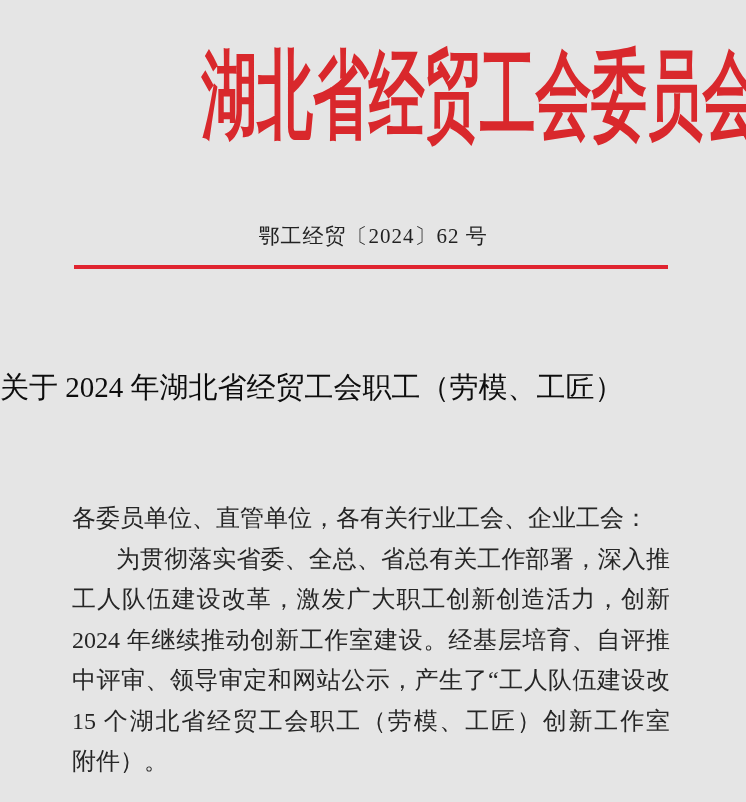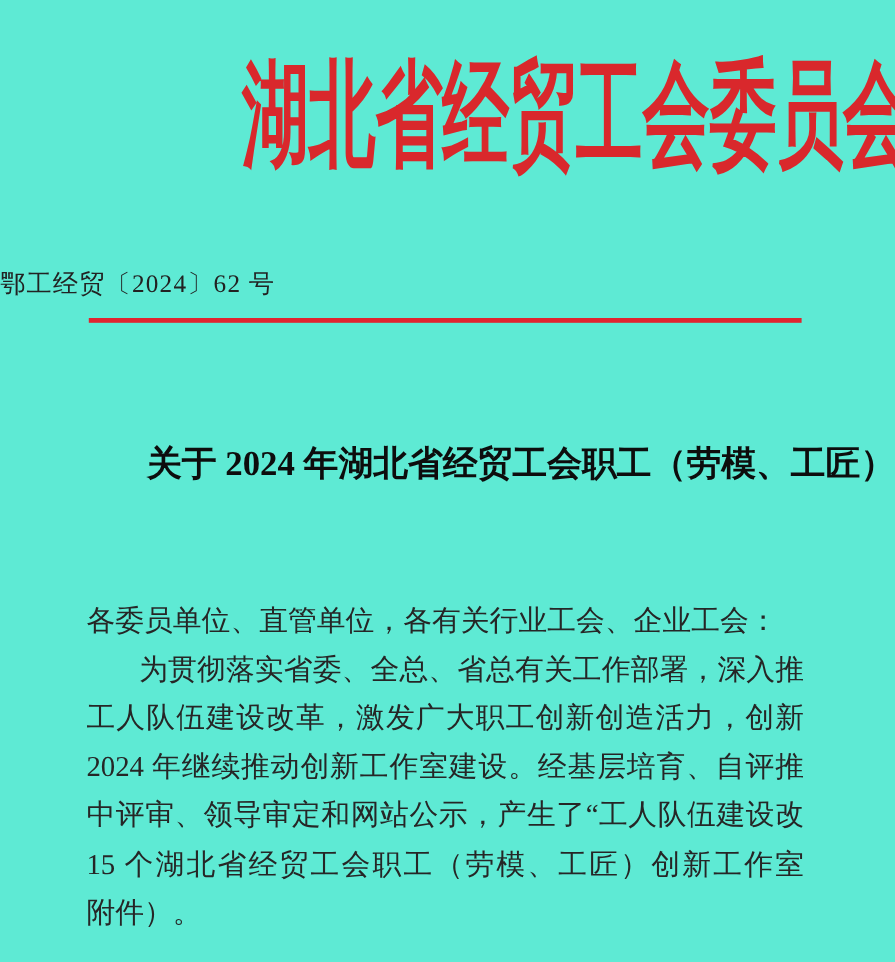--- a/index.html
+++ b/index.html
@@ -4,21 +4,21 @@
 <style>
   html, body {
     margin: 0;
     padding: 0;
     background: #ffffff;
   }
   #page {
     position: relative;
     width: 746px;
     height: 802px;
-    background: #5eead4;
+    background: #e5e5e5;
     overflow: hidden;
     font-family: "Liberation Serif", "DejaVu Serif", serif;
   }
 
   
   .org-title-wrap {
     position: absolute;
     top: 46px;
     left: 0;
     width: 746px;
@@ -34,21 +34,21 @@
     transform: scaleX(0.58);
     transform-origin: 50% 0;
   }
 
   
   .doc-number {
     position: absolute;
     top: 222px;
     left: 0;
     width: 746px;
-    text-align: left;
+    text-align: center;
     font-size: 21px;
     letter-spacing: 1px;
     color: #222222;
   }
 
   
   .divider {
     position: absolute;
     top: 265px;
     left: 74px;
@@ -56,22 +56,22 @@
     height: 4px;
     background: #e02430;
   }
 
   
   .doc-title {
     position: absolute;
     top: 366px;
     left: 0;
     width: 746px;
-    text-align: right;
-    font-weight: 700;
+    text-align: left;
+    font-weight: 400;
     font-size: 29px;
     line-height: 43px;
     color: #0d0d0d;
   }
 
   
   .body-text {
     position: absolute;
     top: 498px;
     left: 72px;

